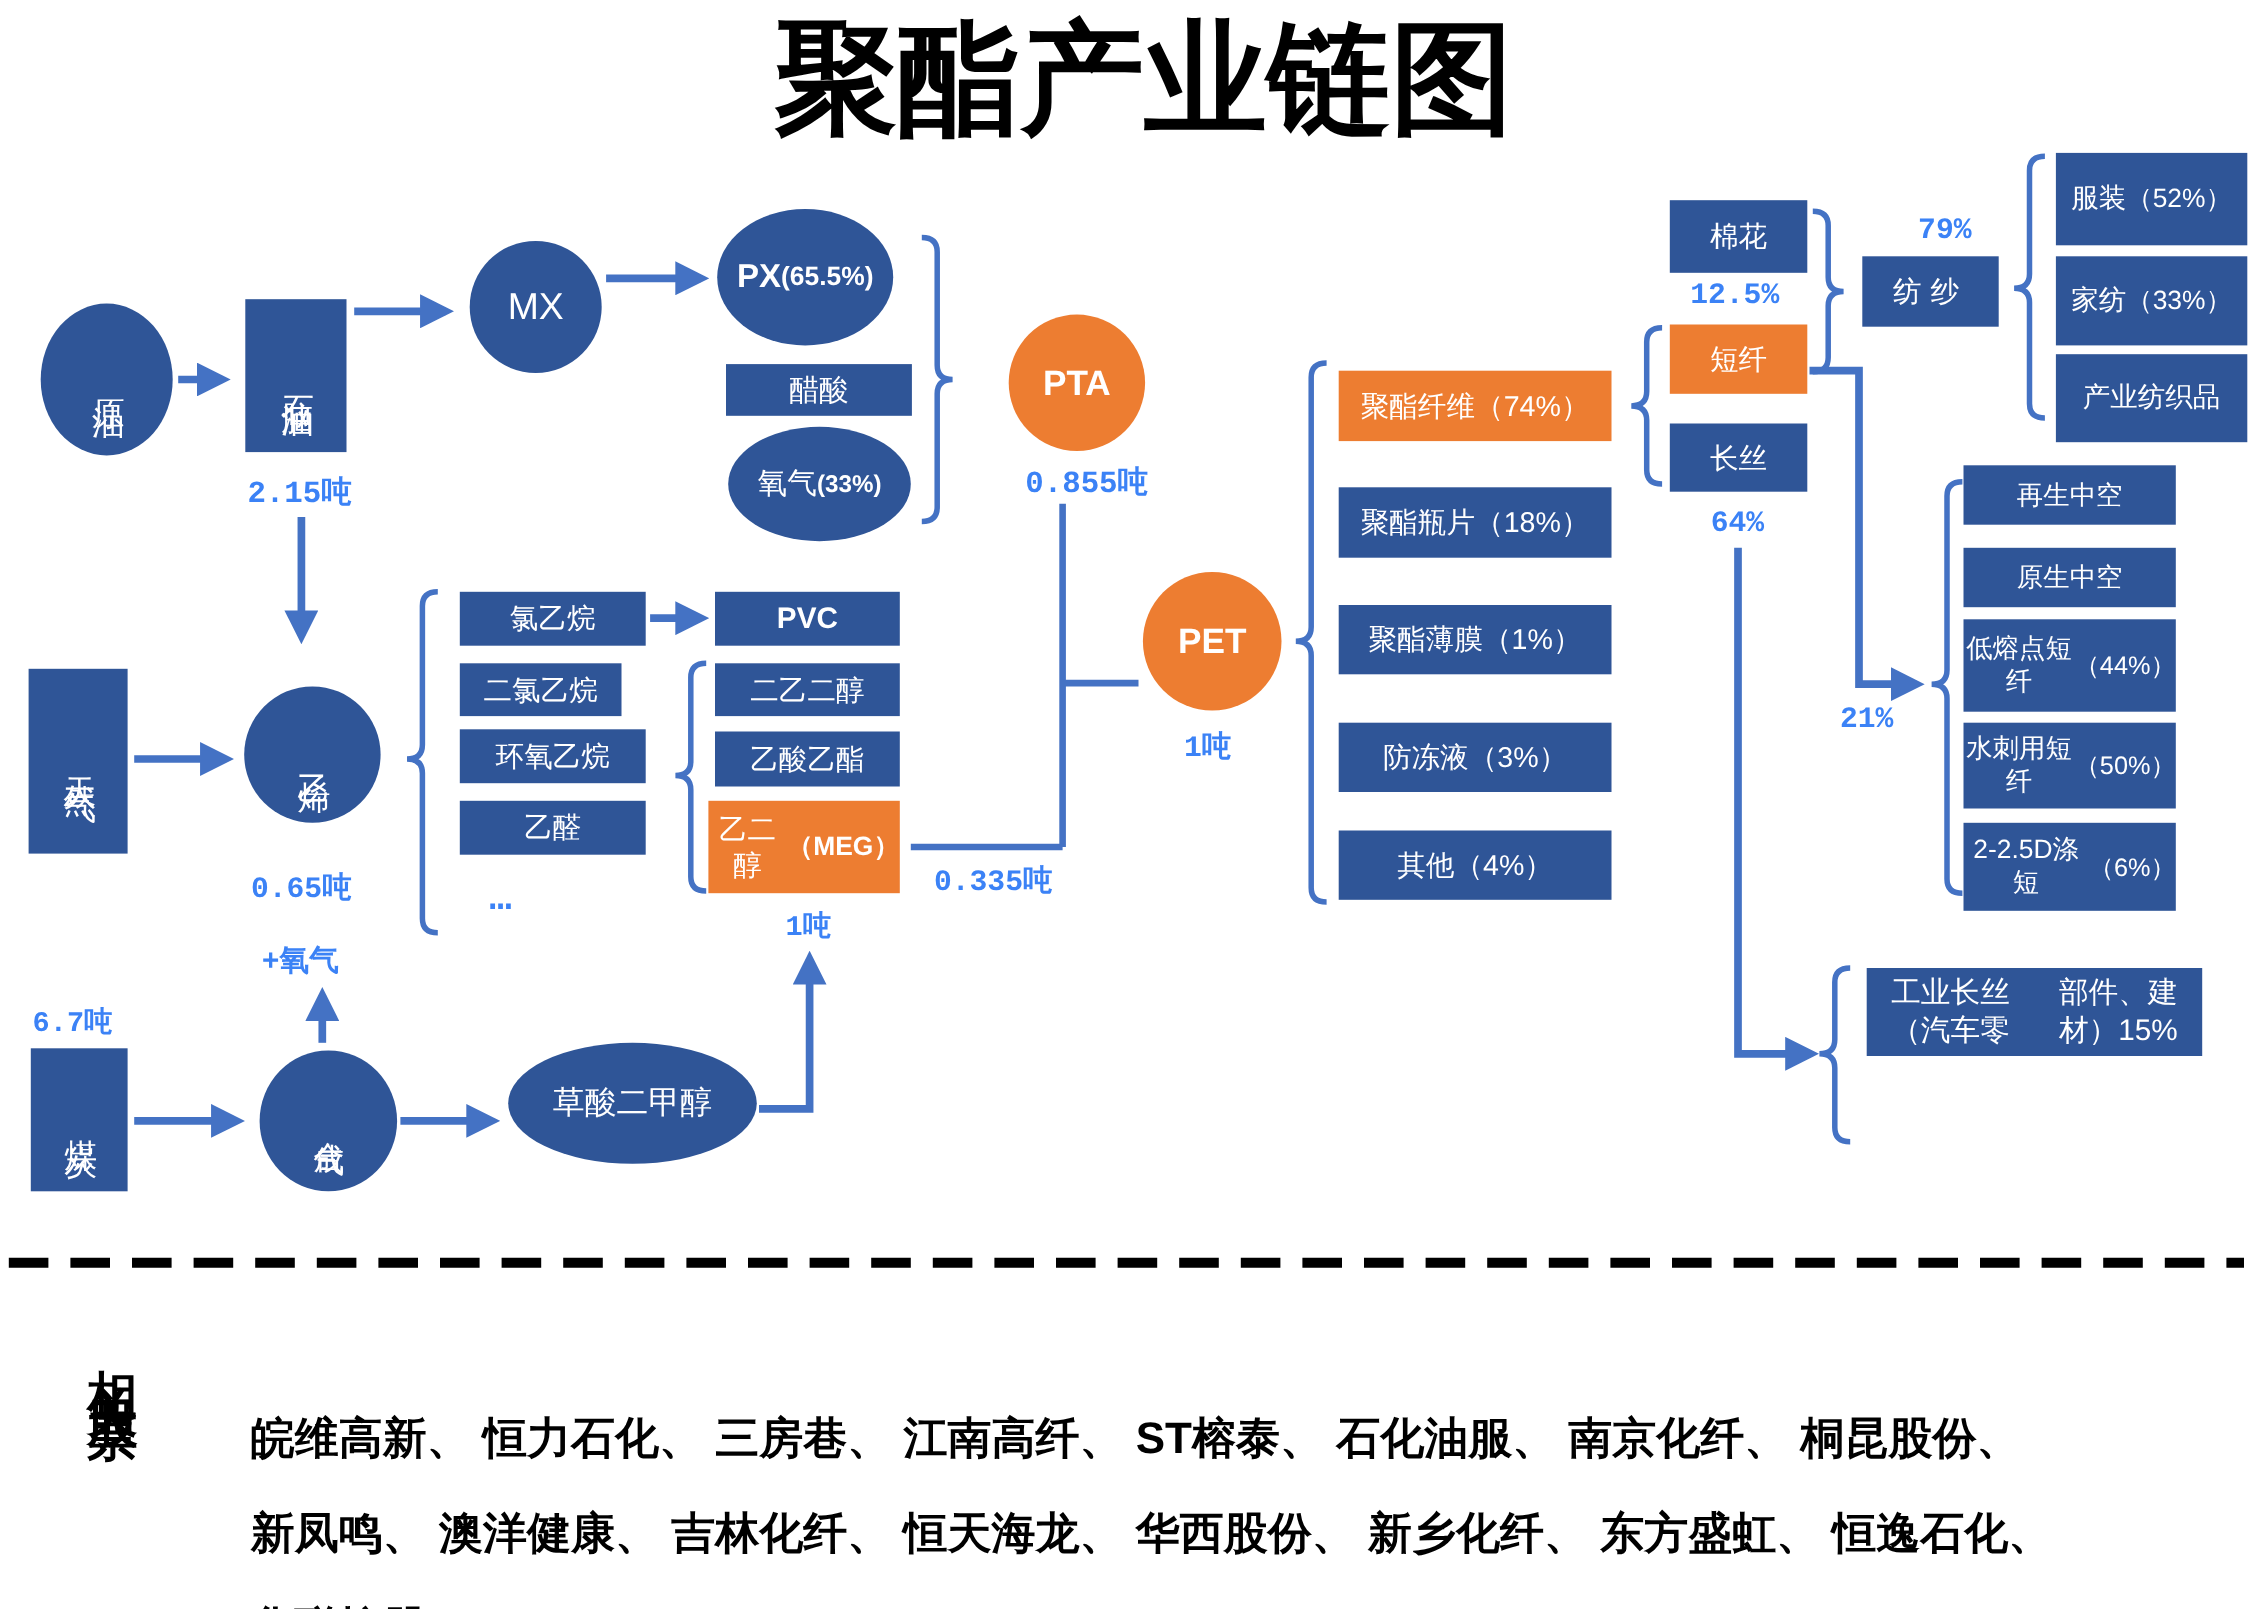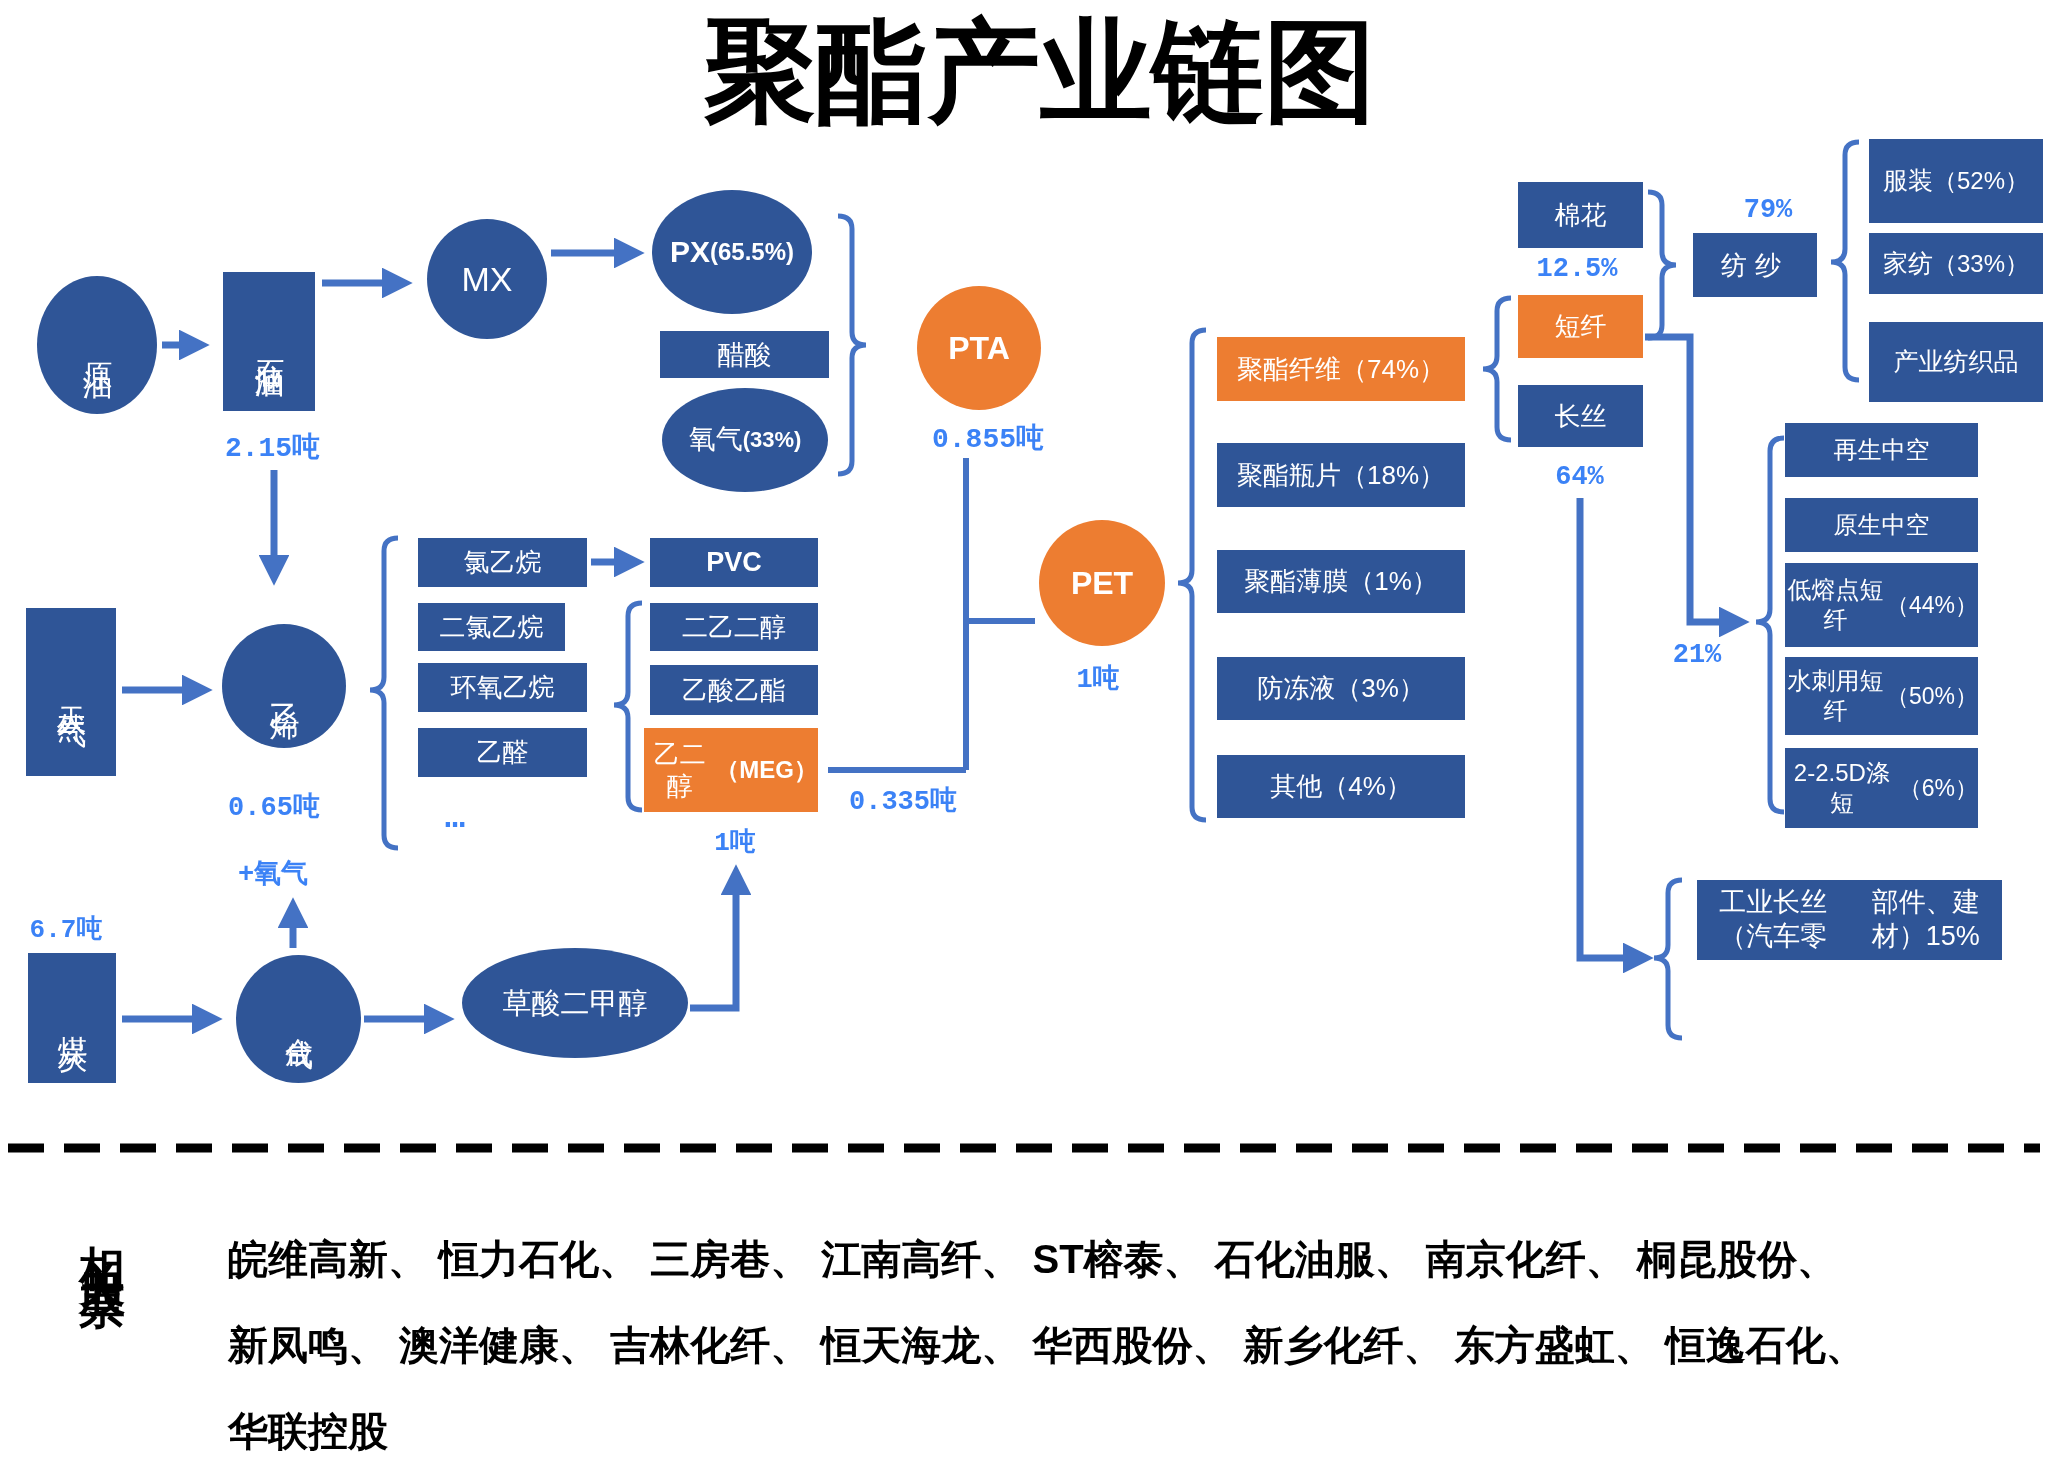--- a/index.html
+++ b/index.html
@@ -10,21 +10,21 @@
         text-align:center;box-sizing:border-box;color:#fff;}
   .blue{background:#2F5597;}
   .orange{background:#ED7D31;}
   .ellipse{border-radius:50%;}
   .vtext{writing-mode:vertical-rl;text-orientation:upright;letter-spacing:6px;}
   .qty{position:absolute;z-index:2;color:#3b82f6;font-weight:700;display:flex;align-items:center;
        justify-content:center;text-align:center;font-family:Liberation Mono, monospace;}
   .twolines{display:flex;flex-direction:row;align-items:center;justify-content:center;line-height:1.25;}
   .title{position:absolute;z-index:2;color:#000;font-weight:900;text-align:center;
          font-family:"Liberation Sans", sans-serif;}
-  .stocksline{position:absolute;z-index:2;color:#000;font-weight:600;white-space:nowrap;}
+  .stocksline{position:absolute;z-index:2;color:#000;font-weight:600;white-space:nowrap;margin-top:48px;}
 </style>
 </head>
 <body>
 
 <div id="canvas">
 
   <svg id="connectors" width="2048" height="1463" viewBox="0 0 2048 1463">
     <defs>
       <marker id="arrow" viewBox="0 0 10 10" refX="7.5" refY="5" markerWidth="4.4" markerHeight="4.4" orient="auto-start-reverse">
         <path d="M0,0 L10,5 L0,10 z" fill="#4472C4"></path>
@@ -123,21 +123,21 @@
   <div class="node blue" style="left:1518px;top:385px;width:125px;height:62px;font-size:26px;">长丝</div>
   <div class="qty" style="left:1532px;top:461px;width:95px;height:32px;font-size:27px;">64%</div>
   <div class="qty" style="left:1720px;top:194px;width:96px;height:32px;font-size:27px;">79%</div>
   <div class="node blue" style="left:1693px;top:233px;width:124px;height:64px;font-size:26px;letter-spacing:8px;">纺纱</div>
   <div class="qty" style="left:1652px;top:639px;width:90px;height:32px;font-size:27px;">21%</div>
 
   <div class="node blue twolines" style="left:1869px;top:139px;width:174px;height:84px;">
     <span style="font-size:25px;">服装</span>
     <span style="font-size:24px;">（52%）</span>
   </div>
-  <div class="node blue twolines" style="left:1869px;top:233px;width:174px;height:61px;">
+  <div class="node blue twolines" style="left:1869px;top:233px;width:174px;height:81px;">
     <span style="font-size:25px;">家纺</span>
     <span style="font-size:24px;">（33%）</span>
   </div>
   <div class="node blue twolines" style="left:1869px;top:322px;width:174px;height:80px;">
     <span style="font-size:25px;">产业纺织</span>
     <span style="font-size:25px;">品</span>
   </div>
 
   <div class="node blue" style="left:1785px;top:423px;width:193px;height:54px;font-size:24px;">再生中空</div>
   <div class="node blue" style="left:1785px;top:498px;width:193px;height:54px;font-size:24px;">原生中空</div>

